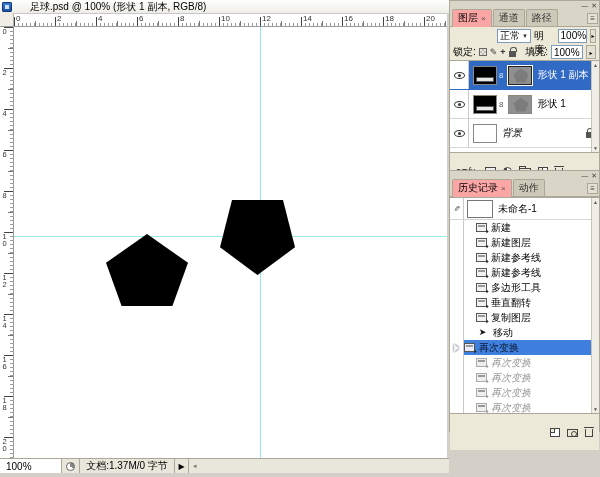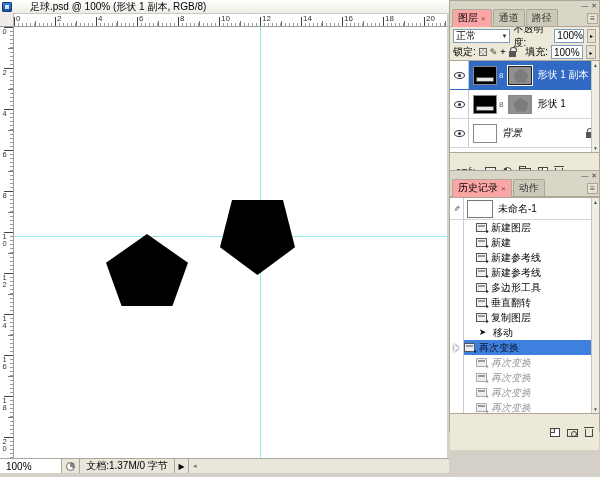--- a/index.html
+++ b/index.html
@@ -69,21 +69,21 @@
   .tab { font-size:10px; padding:1px 5px 1px 5px; border:1px solid #aca899; border-bottom:none;
     background:#cdc9b8; margin-right:1px; border-radius:2px 2px 0 0; color:#333; white-space:nowrap; }
   .tab.active { background:#fca5a5; position:relative; top:1px; padding-bottom:2px; color:#000; }
   .tab .x { margin-left:3px; font-size:8px; color:#555; }
   .pane-menu { position:absolute; right:1px; top:3px; font-size:8px; color:#444;
     border:1px solid #aca899; background:#e4e1d2; padding:0 2px; line-height:9px; }
 
   
   .ctrl-row { height:17px; display:flex; align-items:center; padding:0 3px; gap:3px; font-size:10px; }
   .select { width:64px; height:14px; background:#fff; border:1px solid #7f9db9; display:flex;
-    align-items:center; justify-content:space-between; padding:0 2px; }
+    align-items:center; justify-content:space-between; padding:0 2px;margin-left:44px; }
   .select .arr { font-size:6px; color:#333; }
   .val-box { width:32px; height:14px; background:#fff; border:1px solid #7f9db9; display:flex;
     align-items:center; padding-left:2px; }
   .spin { width:10px; height:14px; border:1px solid #aca899; background:#e4e1d2; font-size:6px;
     display:flex; align-items:center; justify-content:center; }
   .lock-icons { display:flex; gap:3px; align-items:center; }
   .li-transp { width:8px; height:8px; border:1px solid #666;
     background-image:linear-gradient(45deg,#bbb 25%,transparent 25% 75%,#bbb 75%),
       linear-gradient(45deg,#bbb 25%,transparent 25% 75%,#bbb 75%);
     background-size:4px 4px; background-position:0 0,2px 2px; }
@@ -345,27 +345,27 @@
               <span class="brush">✎</span>
             </span>
           <span class="snap-thumb"></span>
           <span class="label" style="margin-left:5px;font-size:10px">未命名-1</span>
         </div>
 
         <div class="hist-row">
           <span class="well"></span>
             <span class="indent"></span>
           <span class="h-icon"></span>
+          <span class="label">新建</span>
+        </div>
+        <div class="hist-row">
+          <span class="well"></span>
+            <span class="indent"></span>
+          <span class="h-icon"></span>
           <span class="label">新建图层</span>
-        </div>
-        <div class="hist-row">
-          <span class="well"></span>
-            <span class="indent"></span>
-          <span class="h-icon"></span>
-          <span class="label">新建</span>
         </div>
         <div class="hist-row">
           <span class="well"></span>
             <span class="indent"></span>
           <span class="h-icon"></span>
           <span class="label">新建参考线</span>
         </div>
         <div class="hist-row">
           <span class="well"></span>
             <span class="indent"></span>

